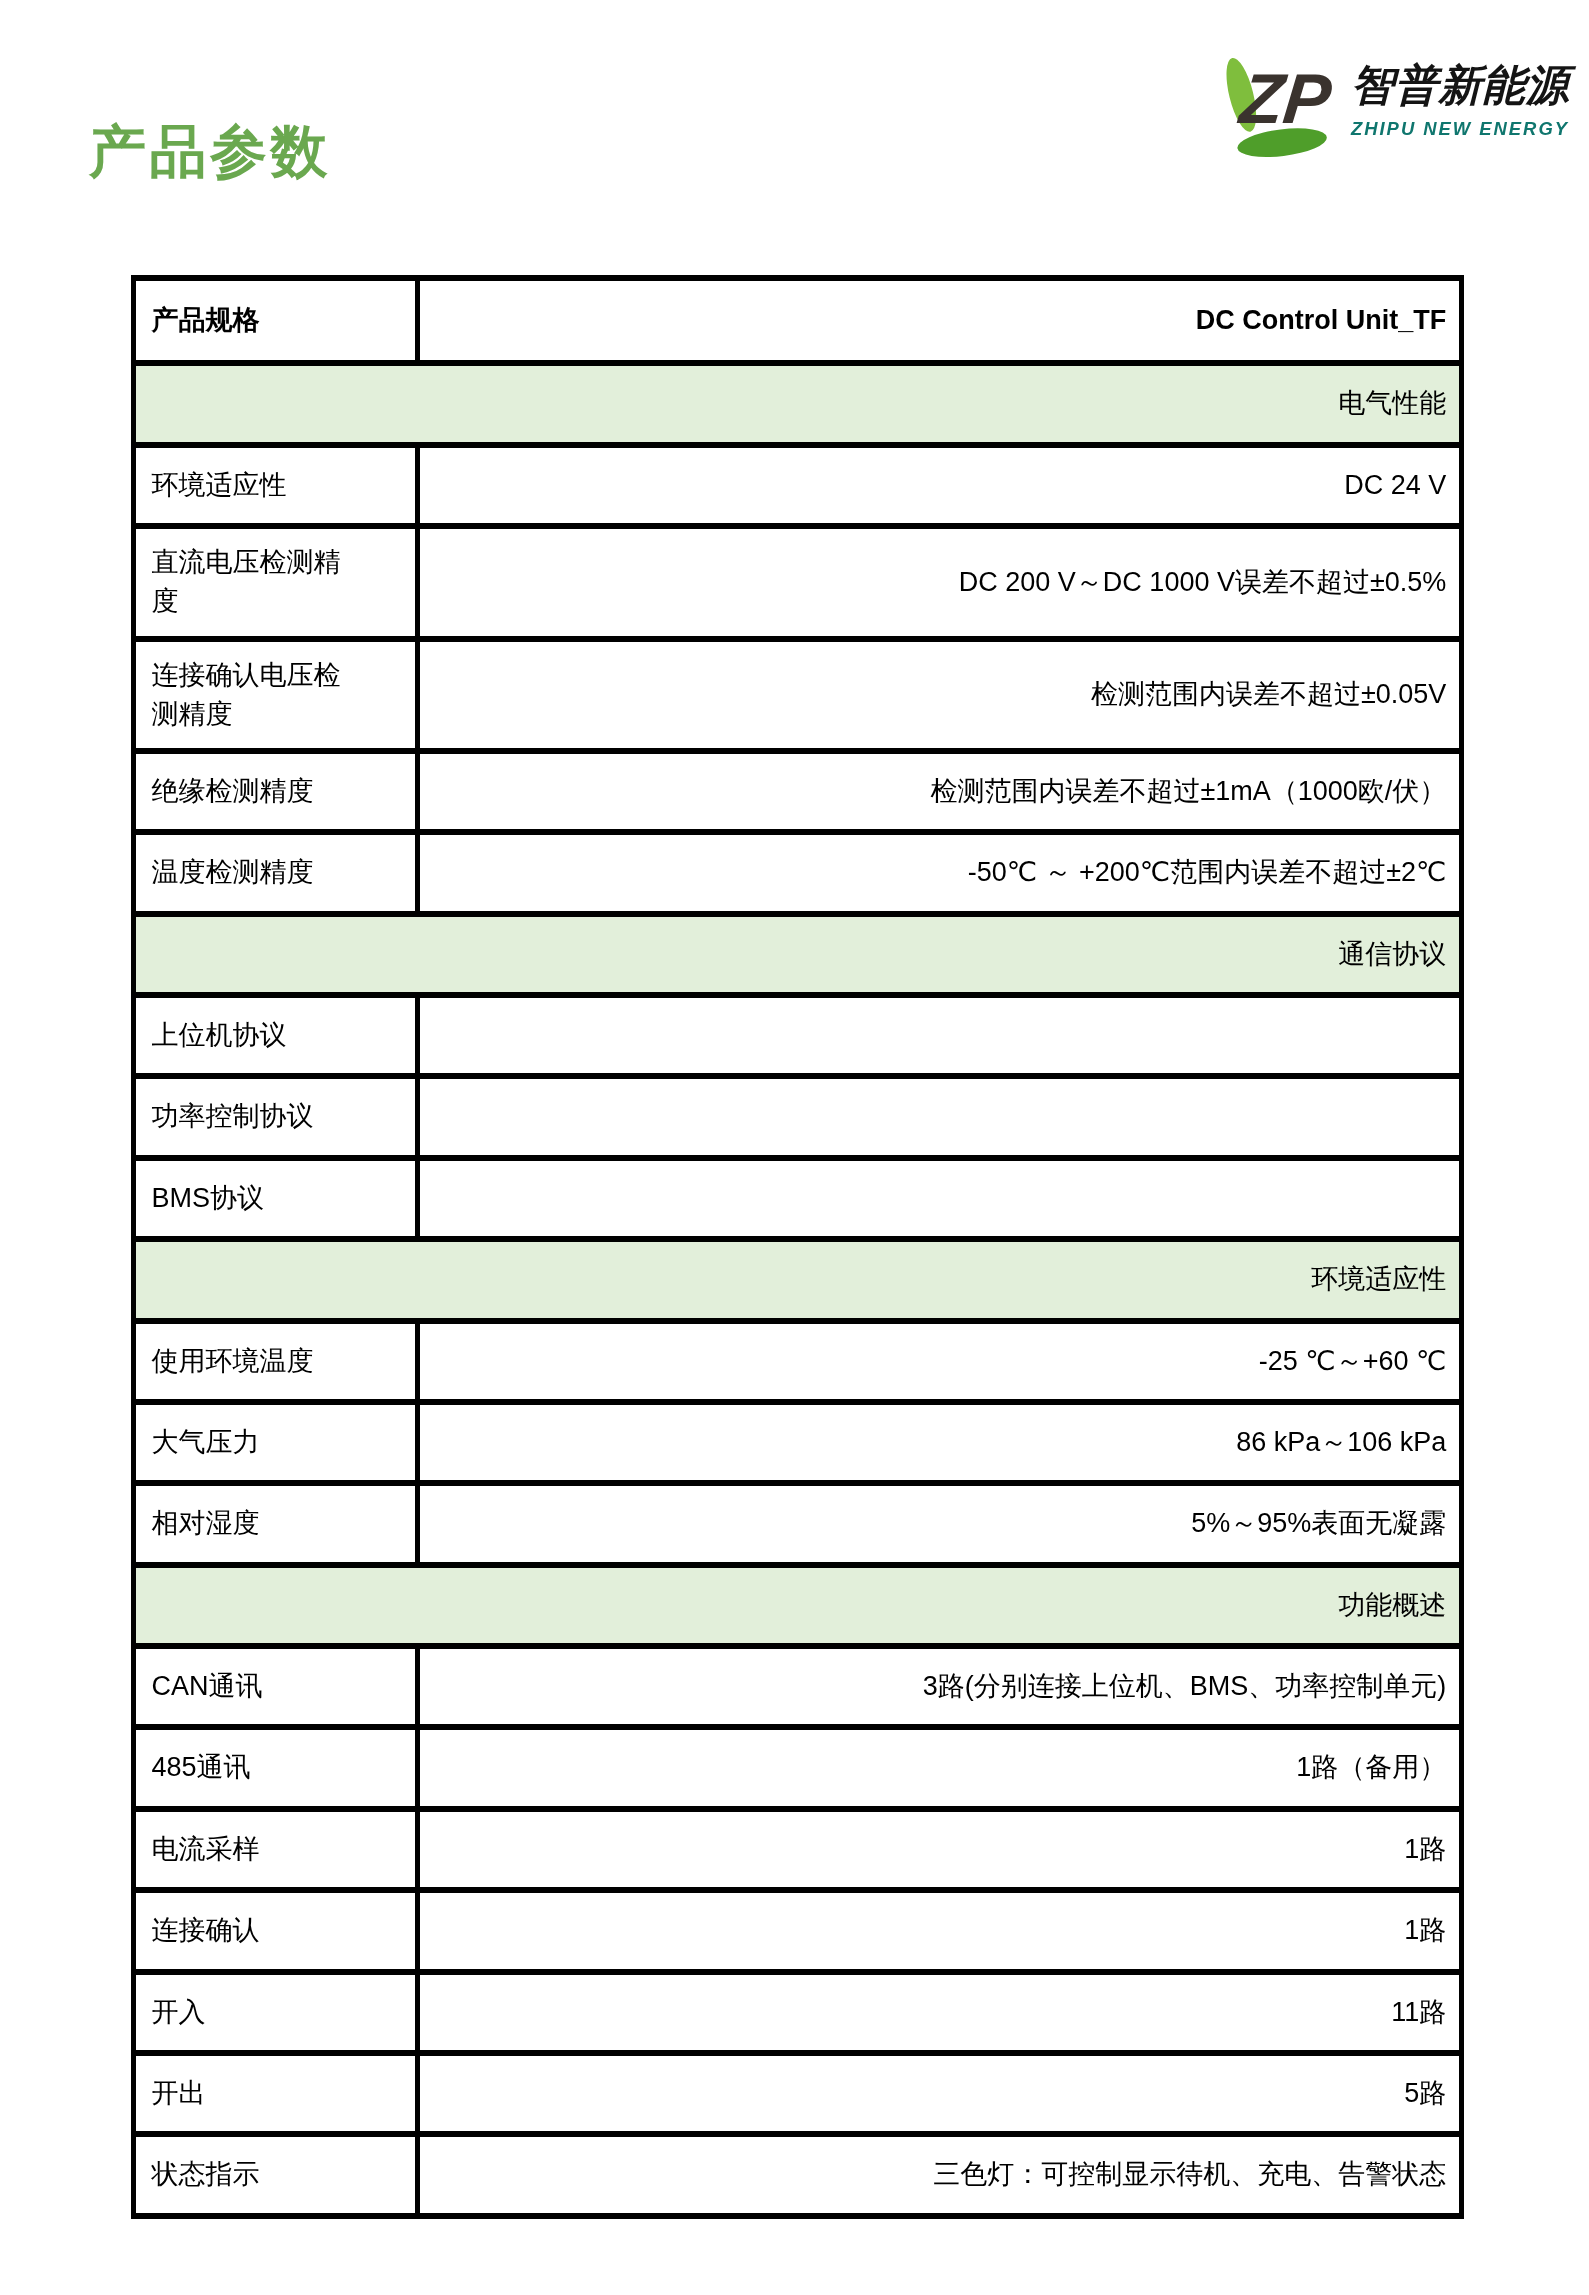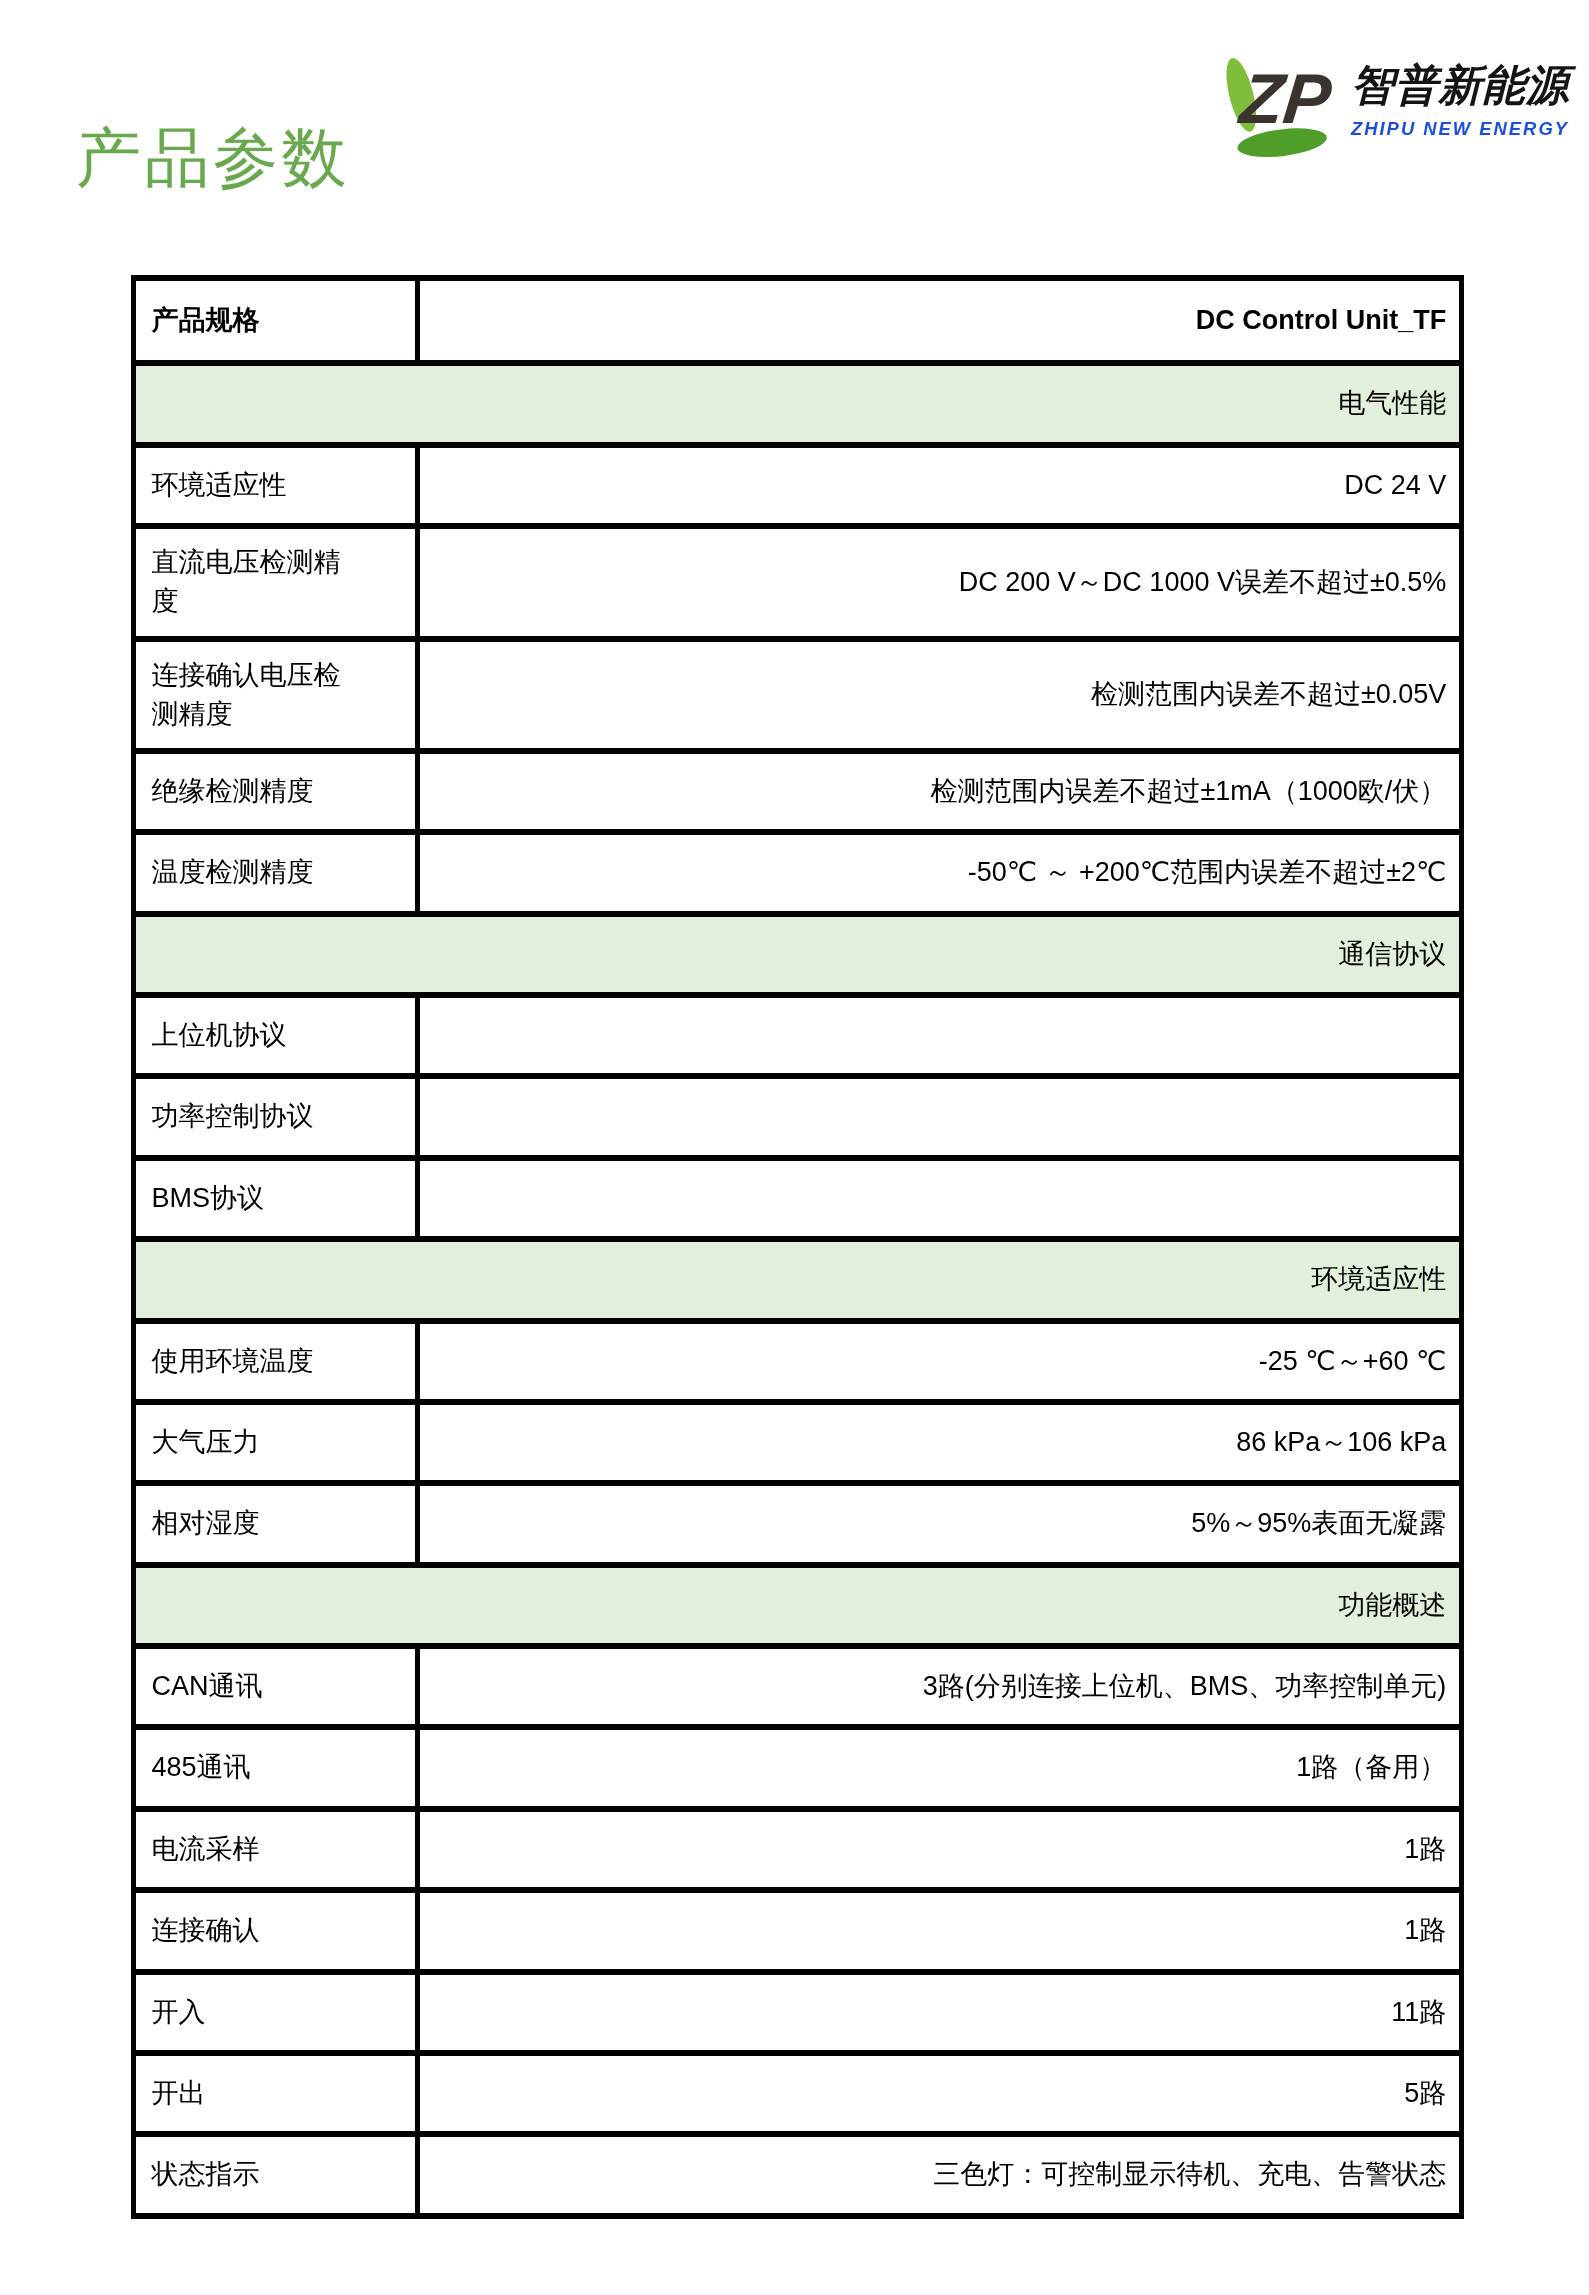--- a/index.html
+++ b/index.html
@@ -7,41 +7,41 @@
     width: 1589px; height: 2295px;
     background: #ffffff;
     position: relative;
     overflow: hidden;
     font-family: "Liberation Sans", "DejaVu Sans", sans-serif;
     color: #000;
   }
 
   
   .page-title {
-    position: absolute; left: 76px; top: 114px;
+    position: absolute; left: 89px; top: 114px;
     margin: 0;
-    font-size: 65px; font-weight: 400; letter-spacing: 3.5px;
+    font-size: 57px; font-weight: 700; letter-spacing: 3.5px;
     color: var(--title_green, #6AA84F);
   }
   .logo {
     position: absolute; left: 1223px; top: 40px;
     display: flex; align-items: center; gap: 7px;
   }
   .logo-mark { width: 121px; height: 121px; display: block; }
   .leaf-tall { fill: var(--leaf_light_green, #7FBE3D); }
   .leaf-bottom { fill: var(--leaf_dark_green, #4F9E2A); }
   .zp-glyph { fill: var(--logo_mark_color, #3A332E); font-weight: 700; font-style: italic;
               font-family: "Liberation Sans", "DejaVu Sans", sans-serif; }
   .logo-text { display: flex; flex-direction: column; justify-content: center; font-style: italic; }
   .logo-cn {
     font-size: 43px; font-weight: 700; color: #141414;
     letter-spacing: 0.7px; line-height: 1.15; white-space: nowrap;
   }
   .logo-en {
-    font-size: 18.4px; font-weight: 700; color: #1d4ed8;
+    font-size: 18.4px; font-weight: 700; color: #0f766e;
     letter-spacing: 2px; margin-top: 8px; white-space: nowrap;
   }
 
   
   .spec-table {
     position: absolute; left: 131px; top: 275px;
     width: 1333px;
     border-collapse: collapse; table-layout: fixed;
   }
   .spec-table col.c1 { width: 284px; }

